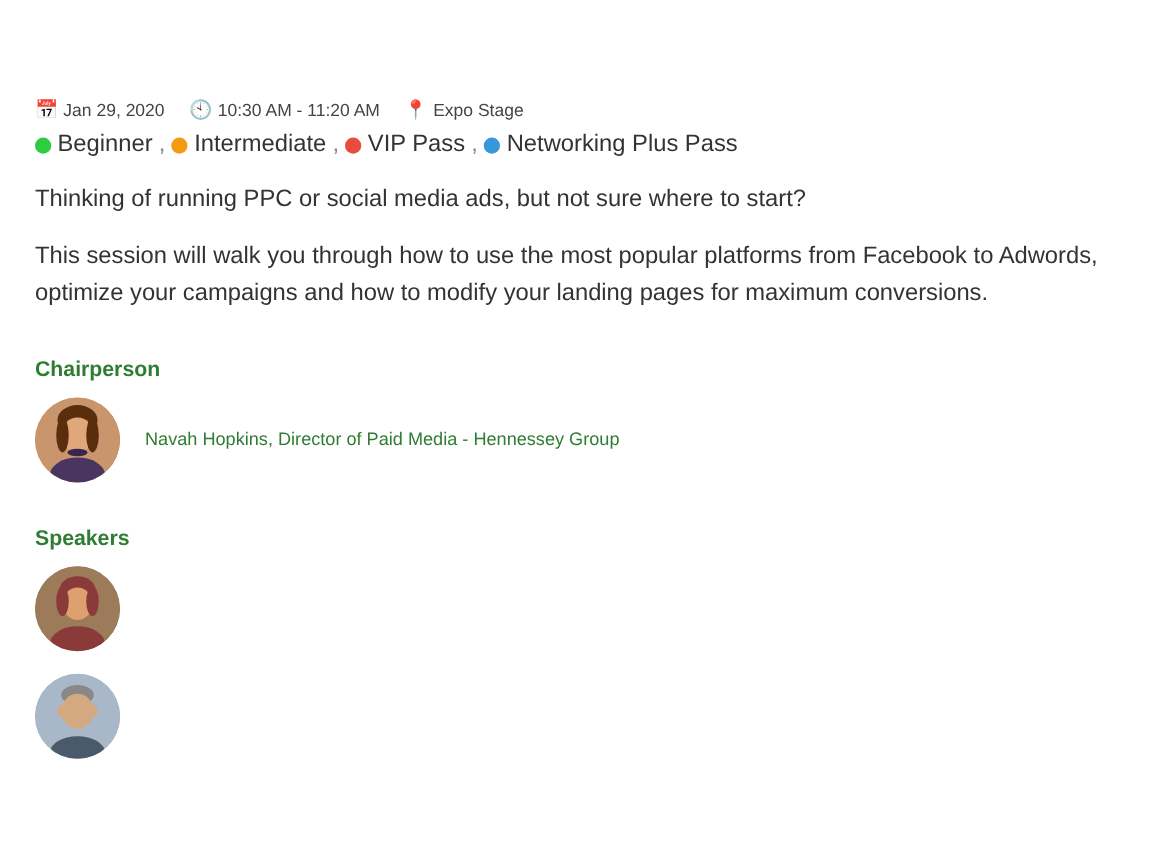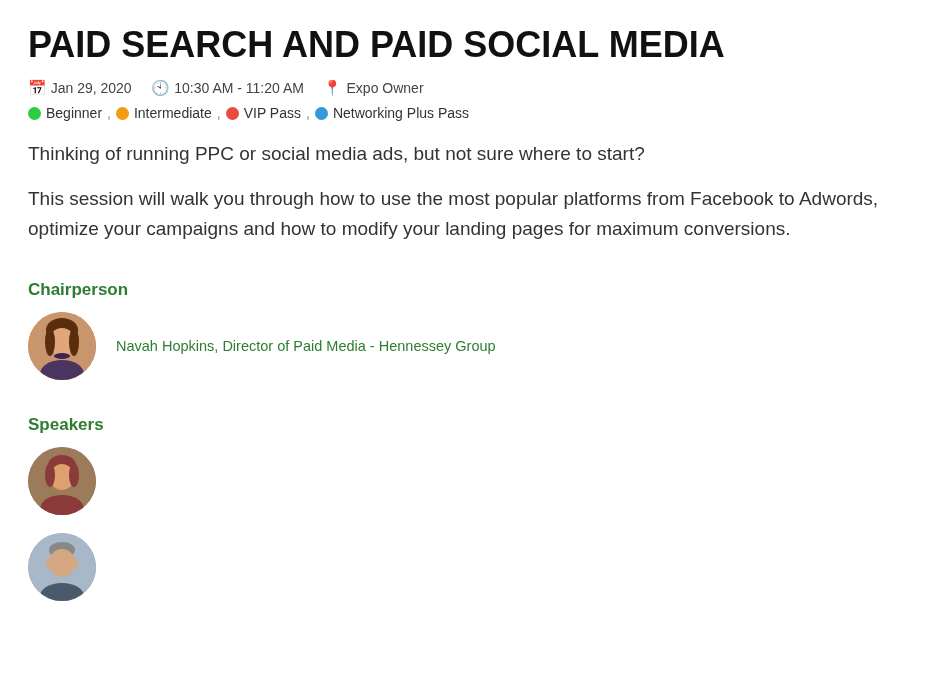--- a/index.html
+++ b/index.html
@@ -50,21 +50,21 @@
 
     .icon-calendar { font-size: 15px; }
     .icon-clock    { font-size: 15px; }
     .icon-pin      { font-size: 15px; color: #e74c3c; }
 
     .passes-row {
       display: flex;
       flex-wrap: wrap;
       align-items: flex-end;
       gap: 4px 0;
-      font-size: 14px;
+      font-size: 19px;
       margin-bottom: 18px;
     }
     .pass-item {
       display: flex;
       align-items: center;
       gap: 5px;
     }
     .pass-sep {
       color: #888;
       margin: 0 5px;
@@ -121,37 +121,37 @@
     
     .avatar svg {
       width: 68px;
       height: 68px;
     }
   </style>
 </head>
 <body>
 
 <h1 class="page-title">
-  <span>PAID SEARCH AND PAID SOCIAL MEDIA</span><br>
+  <br>
 </h1>
 
 <div class="meta-row">
   <span class="meta-item">
     <span class="icon-calendar">📅</span>
     <span>Jan 29, 2020</span>
   </span>
   <span class="meta-sep">&nbsp;</span>
   <span class="meta-item">
     <span class="icon-clock">🕙</span>
     <span>10:30 AM - 11:20 AM</span>
   </span>
   <span class="meta-sep">&nbsp;</span>
   <span class="meta-item">
     <span class="icon-pin">📍</span>
-    <span>Expo Owner</span>
+    <span>Expo Stage</span>
   </span>
 </div>
 
 <div class="passes-row">
   <span class="pass-item">
     <span class="dot dot-green"></span>
     <span>Beginner</span>
   </span>
   <span class="pass-sep">,</span>
   <span class="pass-item">

